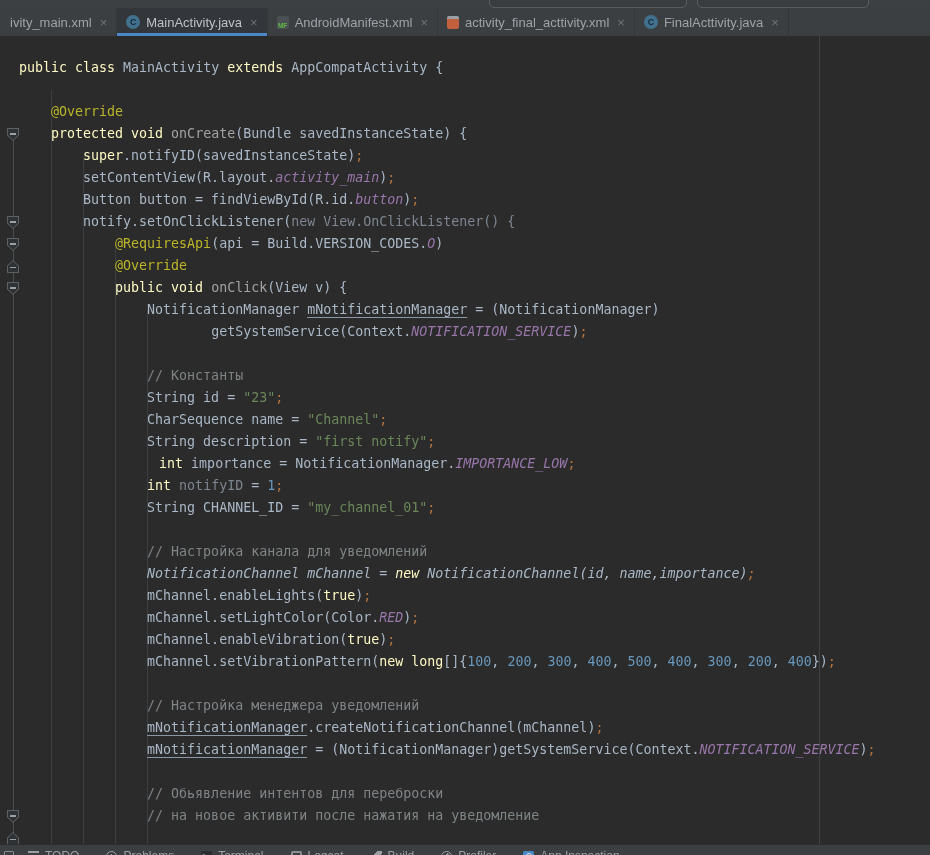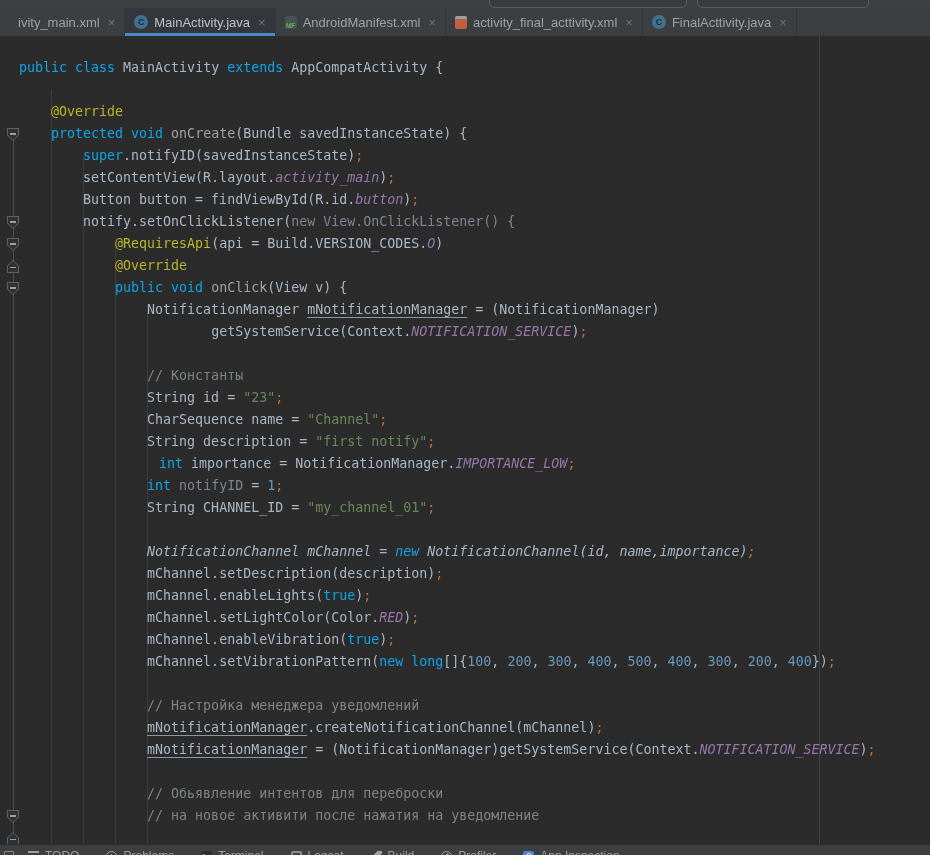--- a/index.html
+++ b/index.html
@@ -11,41 +11,41 @@
   .strip-group{position:absolute;top:-7px;height:13px;border:1px solid #595d5f;border-radius:5px;background:#3a3d3f;}
 
   
   .tabbar{position:absolute;top:8px;left:0;width:930px;height:28px;background:#3c3f41;
           display:flex;align-items:stretch;}
   .tab{position:relative;display:flex;align-items:center;gap:6px;padding:0 9px;
        font-size:13px;color:#9da3a9;border-right:1px solid #343739;cursor:default;white-space:nowrap;}
   .tab.selected{background:#33363a;color:#bdc2c8;}
   .tab.selected::after{content:"";position:absolute;left:0;right:0;bottom:0;height:3px;background:#4a88c7;}
   .tab .close{font-size:13px;color:#6f7478;margin-left:2px;line-height:1;}
-  .tab.first{padding-left:18px;justify-content:space-between;}
+  .tab.first{padding-left:10px;justify-content:space-between;}
   .icon-class{width:14px;height:14px;border-radius:50%;background:#41718d;color:#17293a;
               font-size:9px;font-weight:bold;display:flex;align-items:center;justify-content:center;flex:0 0 auto;}
   .icon-manifest{width:12px;height:13px;background:#4b5054;border-radius:2px;position:relative;flex:0 0 auto;
               display:flex;align-items:flex-end;justify-content:center;}
   .icon-manifest span{font-size:6.5px;font-weight:bold;color:#62b543;line-height:7px;}
   .icon-layout{width:12px;height:13px;border-radius:2px;flex:0 0 auto;
               background:linear-gradient(#9aa0a4 0 3px,#c0603c 3px 100%);}
 
   
   .editor{position:absolute;top:36px;left:0;width:930px;height:808px;background:#2b2b2b;overflow:hidden;}
   .vline{position:absolute;width:1px;}
   .gutter-line{background:#4a4e50;left:13px;}
   .guide{background:#3b3e40;}
   .margin-line{background:#3f4244;left:819px;top:0;height:808px;}
 
   .code{position:absolute;left:0;top:21px;width:930px;
         font-family:"DejaVu Sans Mono","Liberation Mono",monospace;font-size:13.3px;line-height:22px;}
   .line{height:22px;white-space:pre;}
   .tok-plain{color:#a9b7c6}
-  .tok-kw{color:#0ea5e9}
+  .tok-kw{color:#fef9c3}
   .tok-meth{color:#a3a3a3}
   .tok-ann{color:#bbb529}
   .tok-str{color:#6a8759}
   .tok-num{color:#6897bb}
   .tok-cm{color:#7f8487}
   .tok-const{color:#9876aa;font-style:italic}
   .tok-dim{color:#7d8590}
   .tok-underl{color:#a9b7c6;text-decoration:underline;text-underline-offset:3px;text-decoration-color:#8b98a4;}
   .tok-semi{color:#b4743f}
 
@@ -146,22 +146,22 @@
       <div class="line" style="padding-left: calc(24ch + 19px);"><span class="tok-plain">getSystemService(Context.</span><span class="tok-const">NOTIFICATION_SERVICE</span><span class="tok-plain">)</span><span class="tok-semi">;</span></div>
       <div class="line" style="padding-left: calc(0ch + 19px);"></div>
       <div class="line" style="padding-left: calc(16ch + 19px);"><span class="tok-cm">// Константы</span></div>
       <div class="line" style="padding-left: calc(16ch + 19px);"><span class="tok-plain">String id = </span><span class="tok-str">"23"</span><span class="tok-semi">;</span></div>
       <div class="line" style="padding-left: calc(16ch + 19px);"><span class="tok-plain">CharSequence name = </span><span class="tok-str">"Channel"</span><span class="tok-semi">;</span></div>
       <div class="line" style="padding-left: calc(16ch + 19px);"><span class="tok-plain">String description = </span><span class="tok-str">"first notify"</span><span class="tok-semi">;</span></div>
       <div class="line" style="padding-left: calc(16ch + 19px); margin-left: 12px;"><span class="tok-kw">int </span><span class="tok-plain">importance = NotificationManager.</span><span class="tok-const">IMPORTANCE_LOW</span><span class="tok-semi">;</span></div>
       <div class="line" style="padding-left: calc(16ch + 19px);"><span class="tok-kw">int </span><span class="tok-dim">notifyID</span><span class="tok-plain"> = </span><span class="tok-num">1</span><span class="tok-semi">;</span></div>
       <div class="line" style="padding-left: calc(16ch + 19px);"><span class="tok-plain">String CHANNEL_ID = </span><span class="tok-str">"my_channel_01"</span><span class="tok-semi">;</span></div>
       <div class="line" style="padding-left: calc(0ch + 19px);"></div>
+      <div class="line" style="padding-left: calc(16ch + 19px);"><span class="tok-cm">// Настройка канала для уведомлений</span></div>
       <div class="line" style="padding-left: calc(16ch + 19px); font-style: italic;"><span class="tok-plain">NotificationChannel mChannel = </span><span class="tok-kw">new </span><span class="tok-plain">NotificationChannel(id, name,importance)</span><span class="tok-semi">;</span></div>
-      <div class="line" style="padding-left: calc(16ch + 19px);"><span class="tok-plain">mChannel.setDescription(description)</span><span class="tok-semi">;</span></div>
       <div class="line" style="padding-left: calc(16ch + 19px);"><span class="tok-plain">mChannel.enableLights(</span><span class="tok-kw">true</span><span class="tok-plain">)</span><span class="tok-semi">;</span></div>
       <div class="line" style="padding-left: calc(16ch + 19px);"><span class="tok-plain">mChannel.setLightColor(Color.</span><span class="tok-const">RED</span><span class="tok-plain">)</span><span class="tok-semi">;</span></div>
       <div class="line" style="padding-left: calc(16ch + 19px);"><span class="tok-plain">mChannel.enableVibration(</span><span class="tok-kw">true</span><span class="tok-plain">)</span><span class="tok-semi">;</span></div>
       <div class="line" style="padding-left: calc(16ch + 19px);"><span class="tok-plain">mChannel.setVibrationPattern(</span><span class="tok-kw">new long</span><span class="tok-plain">[]{</span><span class="tok-num">100</span><span class="tok-plain">, </span><span class="tok-num">200</span><span class="tok-plain">, </span><span class="tok-num">300</span><span class="tok-plain">, </span><span class="tok-num">400</span><span class="tok-plain">, </span><span class="tok-num">500</span><span class="tok-plain">, </span><span class="tok-num">400</span><span class="tok-plain">, </span><span class="tok-num">300</span><span class="tok-plain">, </span><span class="tok-num">200</span><span class="tok-plain">, </span><span class="tok-num">400</span><span class="tok-plain">})</span><span class="tok-semi">;</span></div>
       <div class="line" style="padding-left: calc(0ch + 19px);"></div>
       <div class="line" style="padding-left: calc(16ch + 19px);"><span class="tok-cm">// Настройка менеджера уведомлений</span></div>
       <div class="line" style="padding-left: calc(16ch + 19px);"><span class="tok-underl">mNotificationManager</span><span class="tok-plain">.createNotificationChannel(mChannel)</span><span class="tok-semi">;</span></div>
       <div class="line" style="padding-left: calc(16ch + 19px);"><span class="tok-underl">mNotificationManager</span><span class="tok-plain"> = (NotificationManager)getSystemService(Context.</span><span class="tok-const">NOTIFICATION_SERVICE</span><span class="tok-plain">)</span><span class="tok-semi">;</span></div>
       <div class="line" style="padding-left: calc(0ch + 19px);"></div>
       <div class="line" style="padding-left: calc(16ch + 19px);"><span class="tok-cm">// Обьявление интентов для переброски</span></div>

